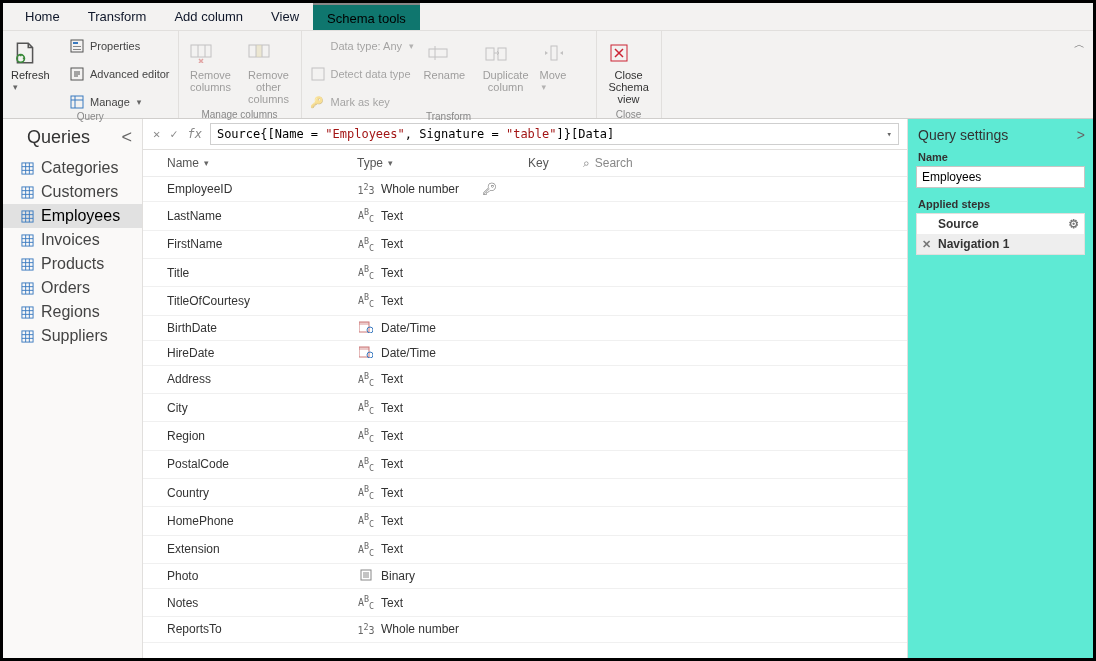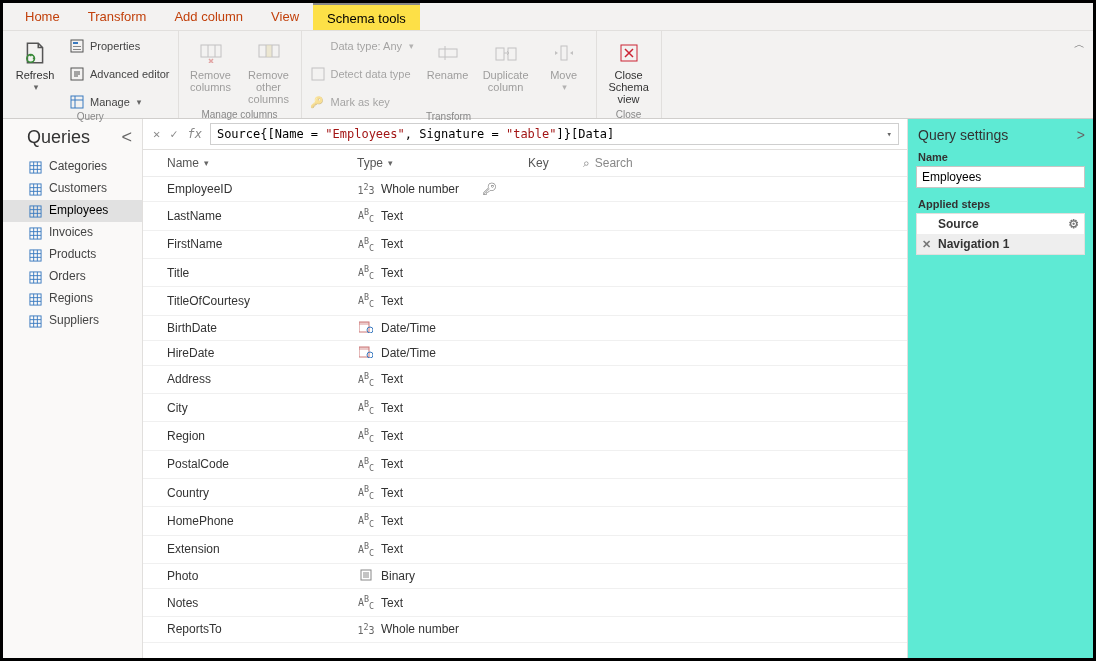--- a/index.html
+++ b/index.html
@@ -17,26 +17,26 @@
   .tabs {
     display: flex;
     background: #f3f2f1;
     border-bottom: 1px solid #e1dfdd;
     height: 28px;
     align-items: stretch;
     padding-left: 8px;
   }
   .tab {
     padding: 6px 14px;
-    color: #c2410c;
+    color: #0f172a;
     cursor: pointer;
     font-size: 13px;
   }
   .tab.active {
-    background: #fde047;
+    background: #0f766e;
     border-top: 2px solid #888;
     color: #000;
     font-weight: 400;
   }
   
   .ribbon {
     display: flex;
     background: #f3f2f1;
     height: 88px;
     border-bottom: 1px solid #d0cecc;
@@ -59,21 +59,21 @@
   .ribbon-group-label {
     font-size: 10px;
     color: #888;
     padding-bottom: 2px;
     text-align: center;
     width: 100%;
   }
   .big-btn {
     display: flex;
     flex-direction: column;
-    align-items: center;
+    align-items: flex-start;
     justify-content: center;
     width: 52px;
     padding: 4px 2px;
     gap: 2px;
     cursor: pointer;
     font-size: 11px;
     text-align: center;
     line-height: 1.1;
   }
   .big-btn.disabled { opacity: 0.45; cursor: default; }
@@ -121,25 +121,25 @@
     display: flex;
     justify-content: space-between;
     align-items: center;
     padding: 8px 10px 6px 24px;
     font-size: 18px;
     color: #333;
   }
   .query-list { display: flex; flex-direction: column; padding: 2px 0; }
   .query-item {
     display: flex;
-    align-items: flex-start;
+    align-items: center;
     gap: 6px;
-    padding: 3px 8px 3px 24px;
+    padding: 3px 8px 3px 16px;
     cursor: pointer;
-    font-size: 12px;
+    font-size: 16px;
     color: #444;
   }
   .query-item.selected { background: #e1e1e1; color: #000; }
 
   
   .center {
     flex: 1;
     display: flex;
     flex-direction: column;
     min-width: 0;

